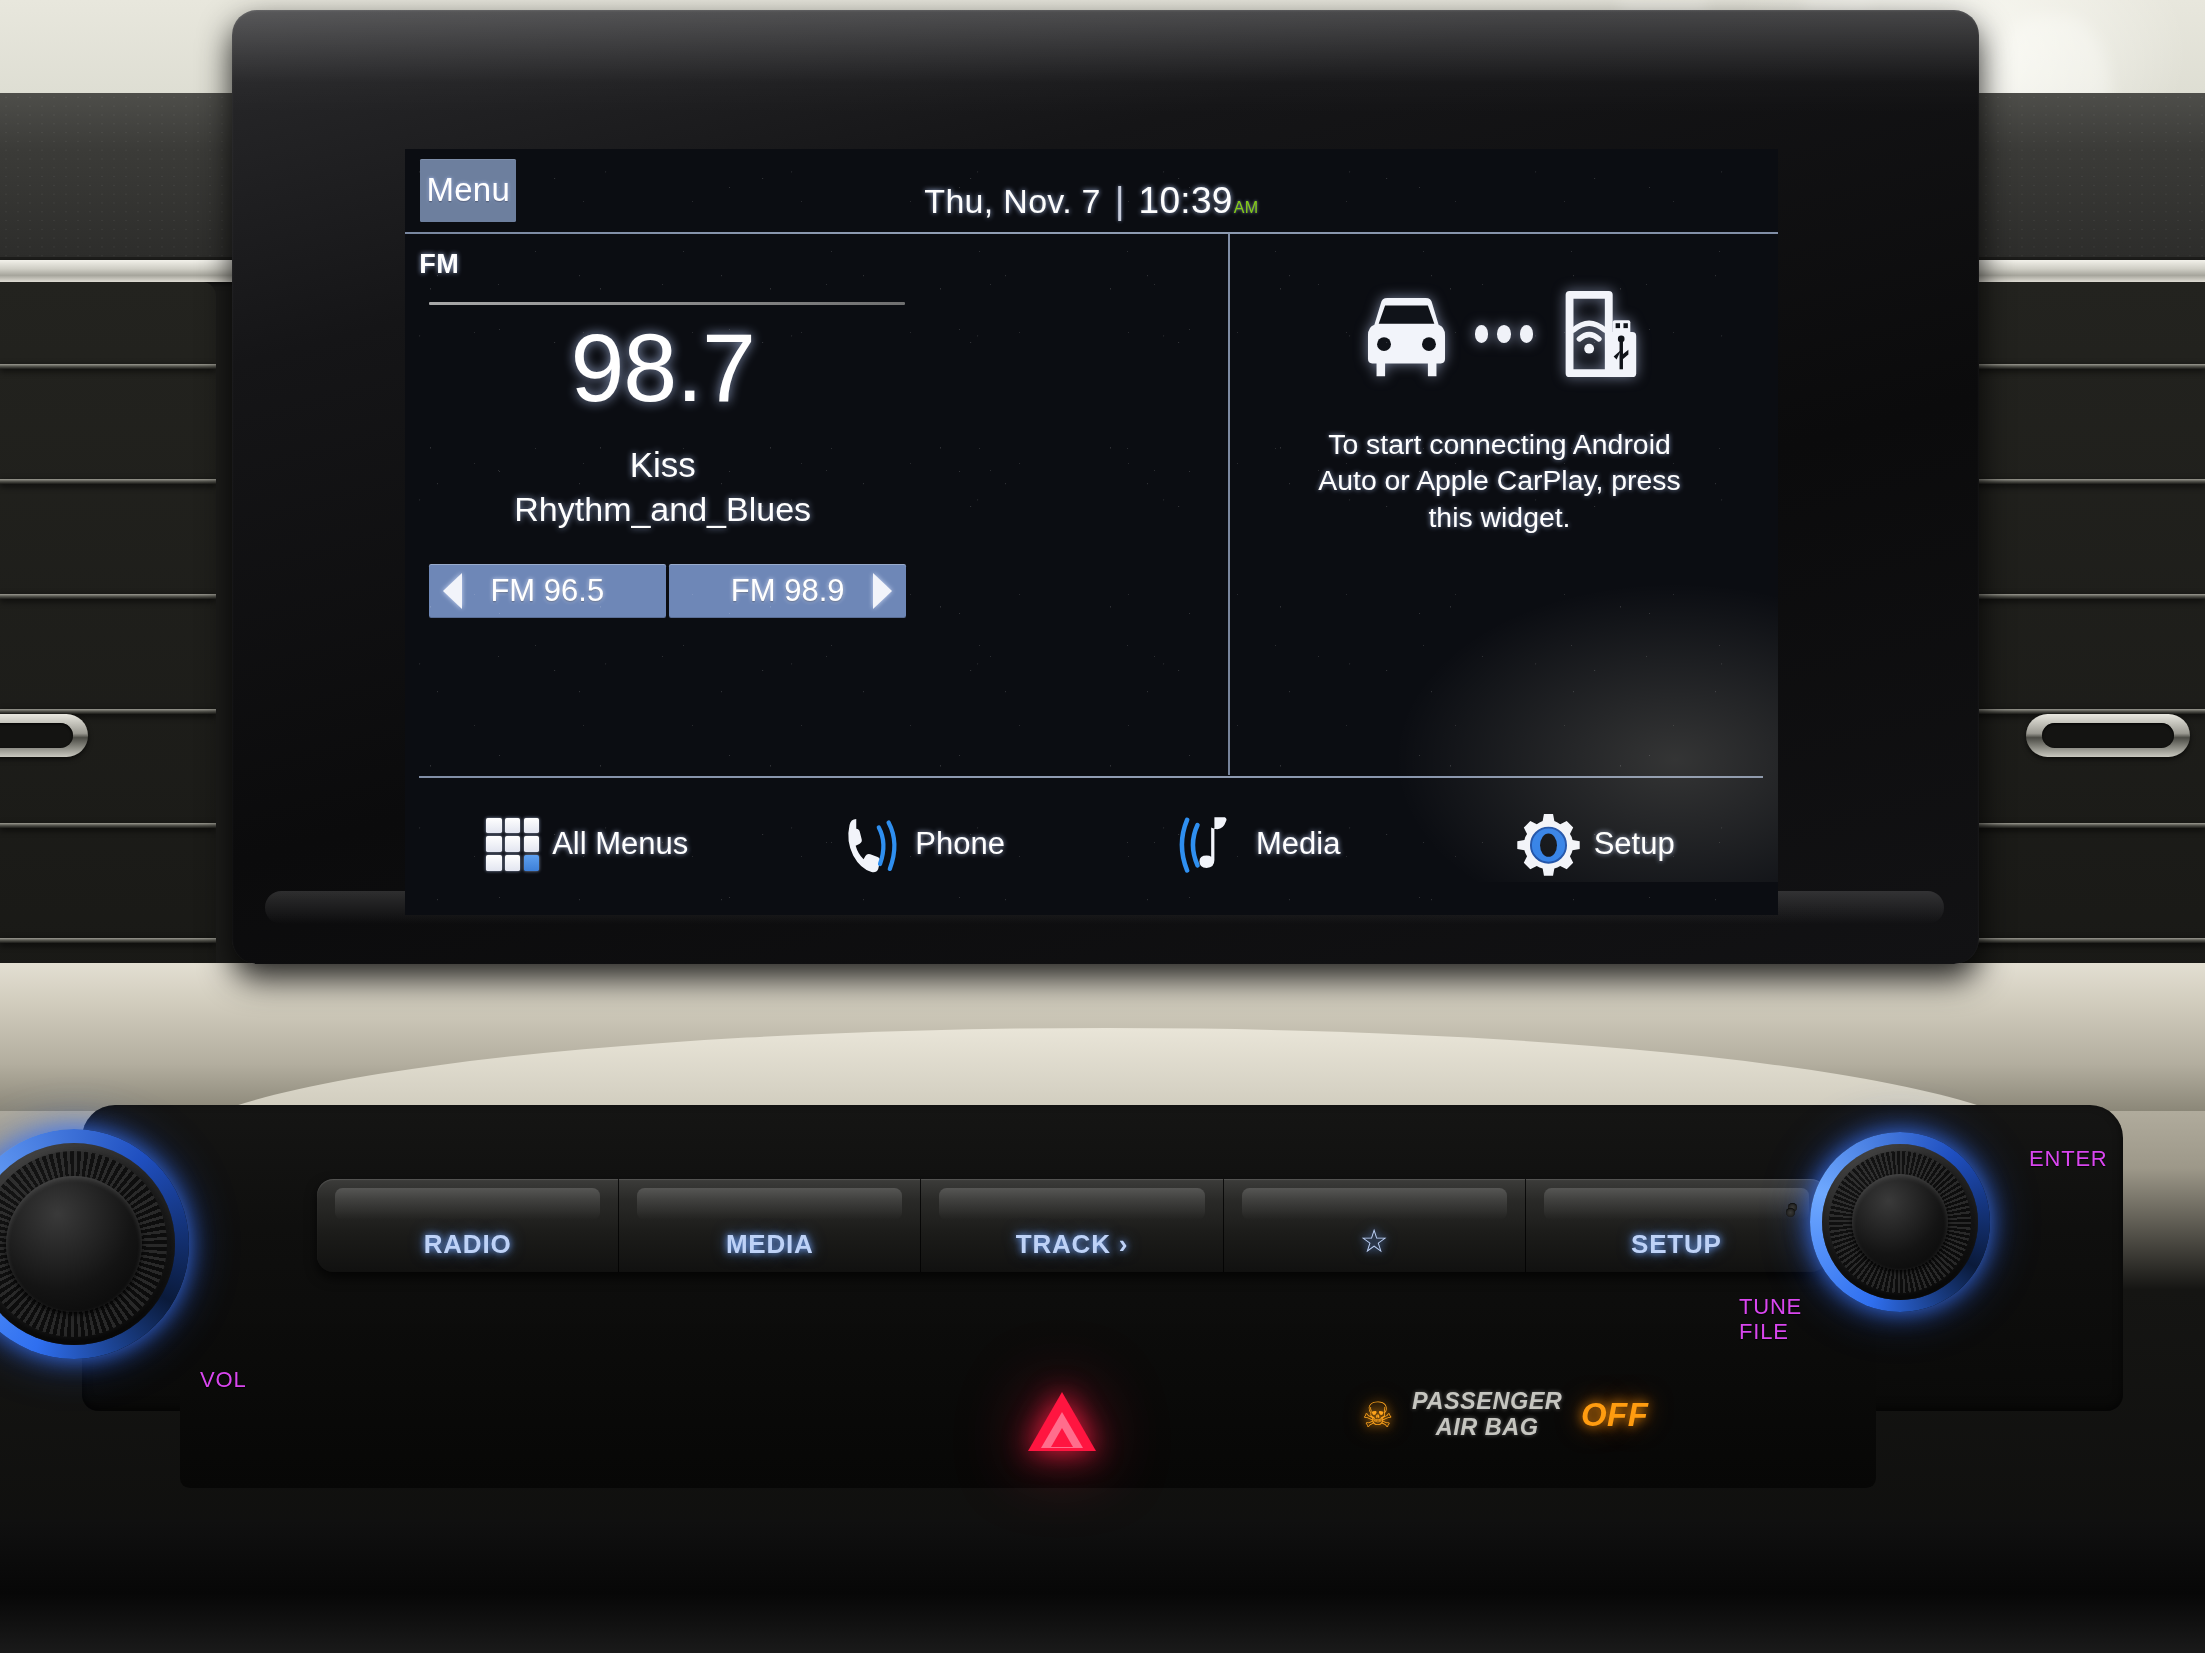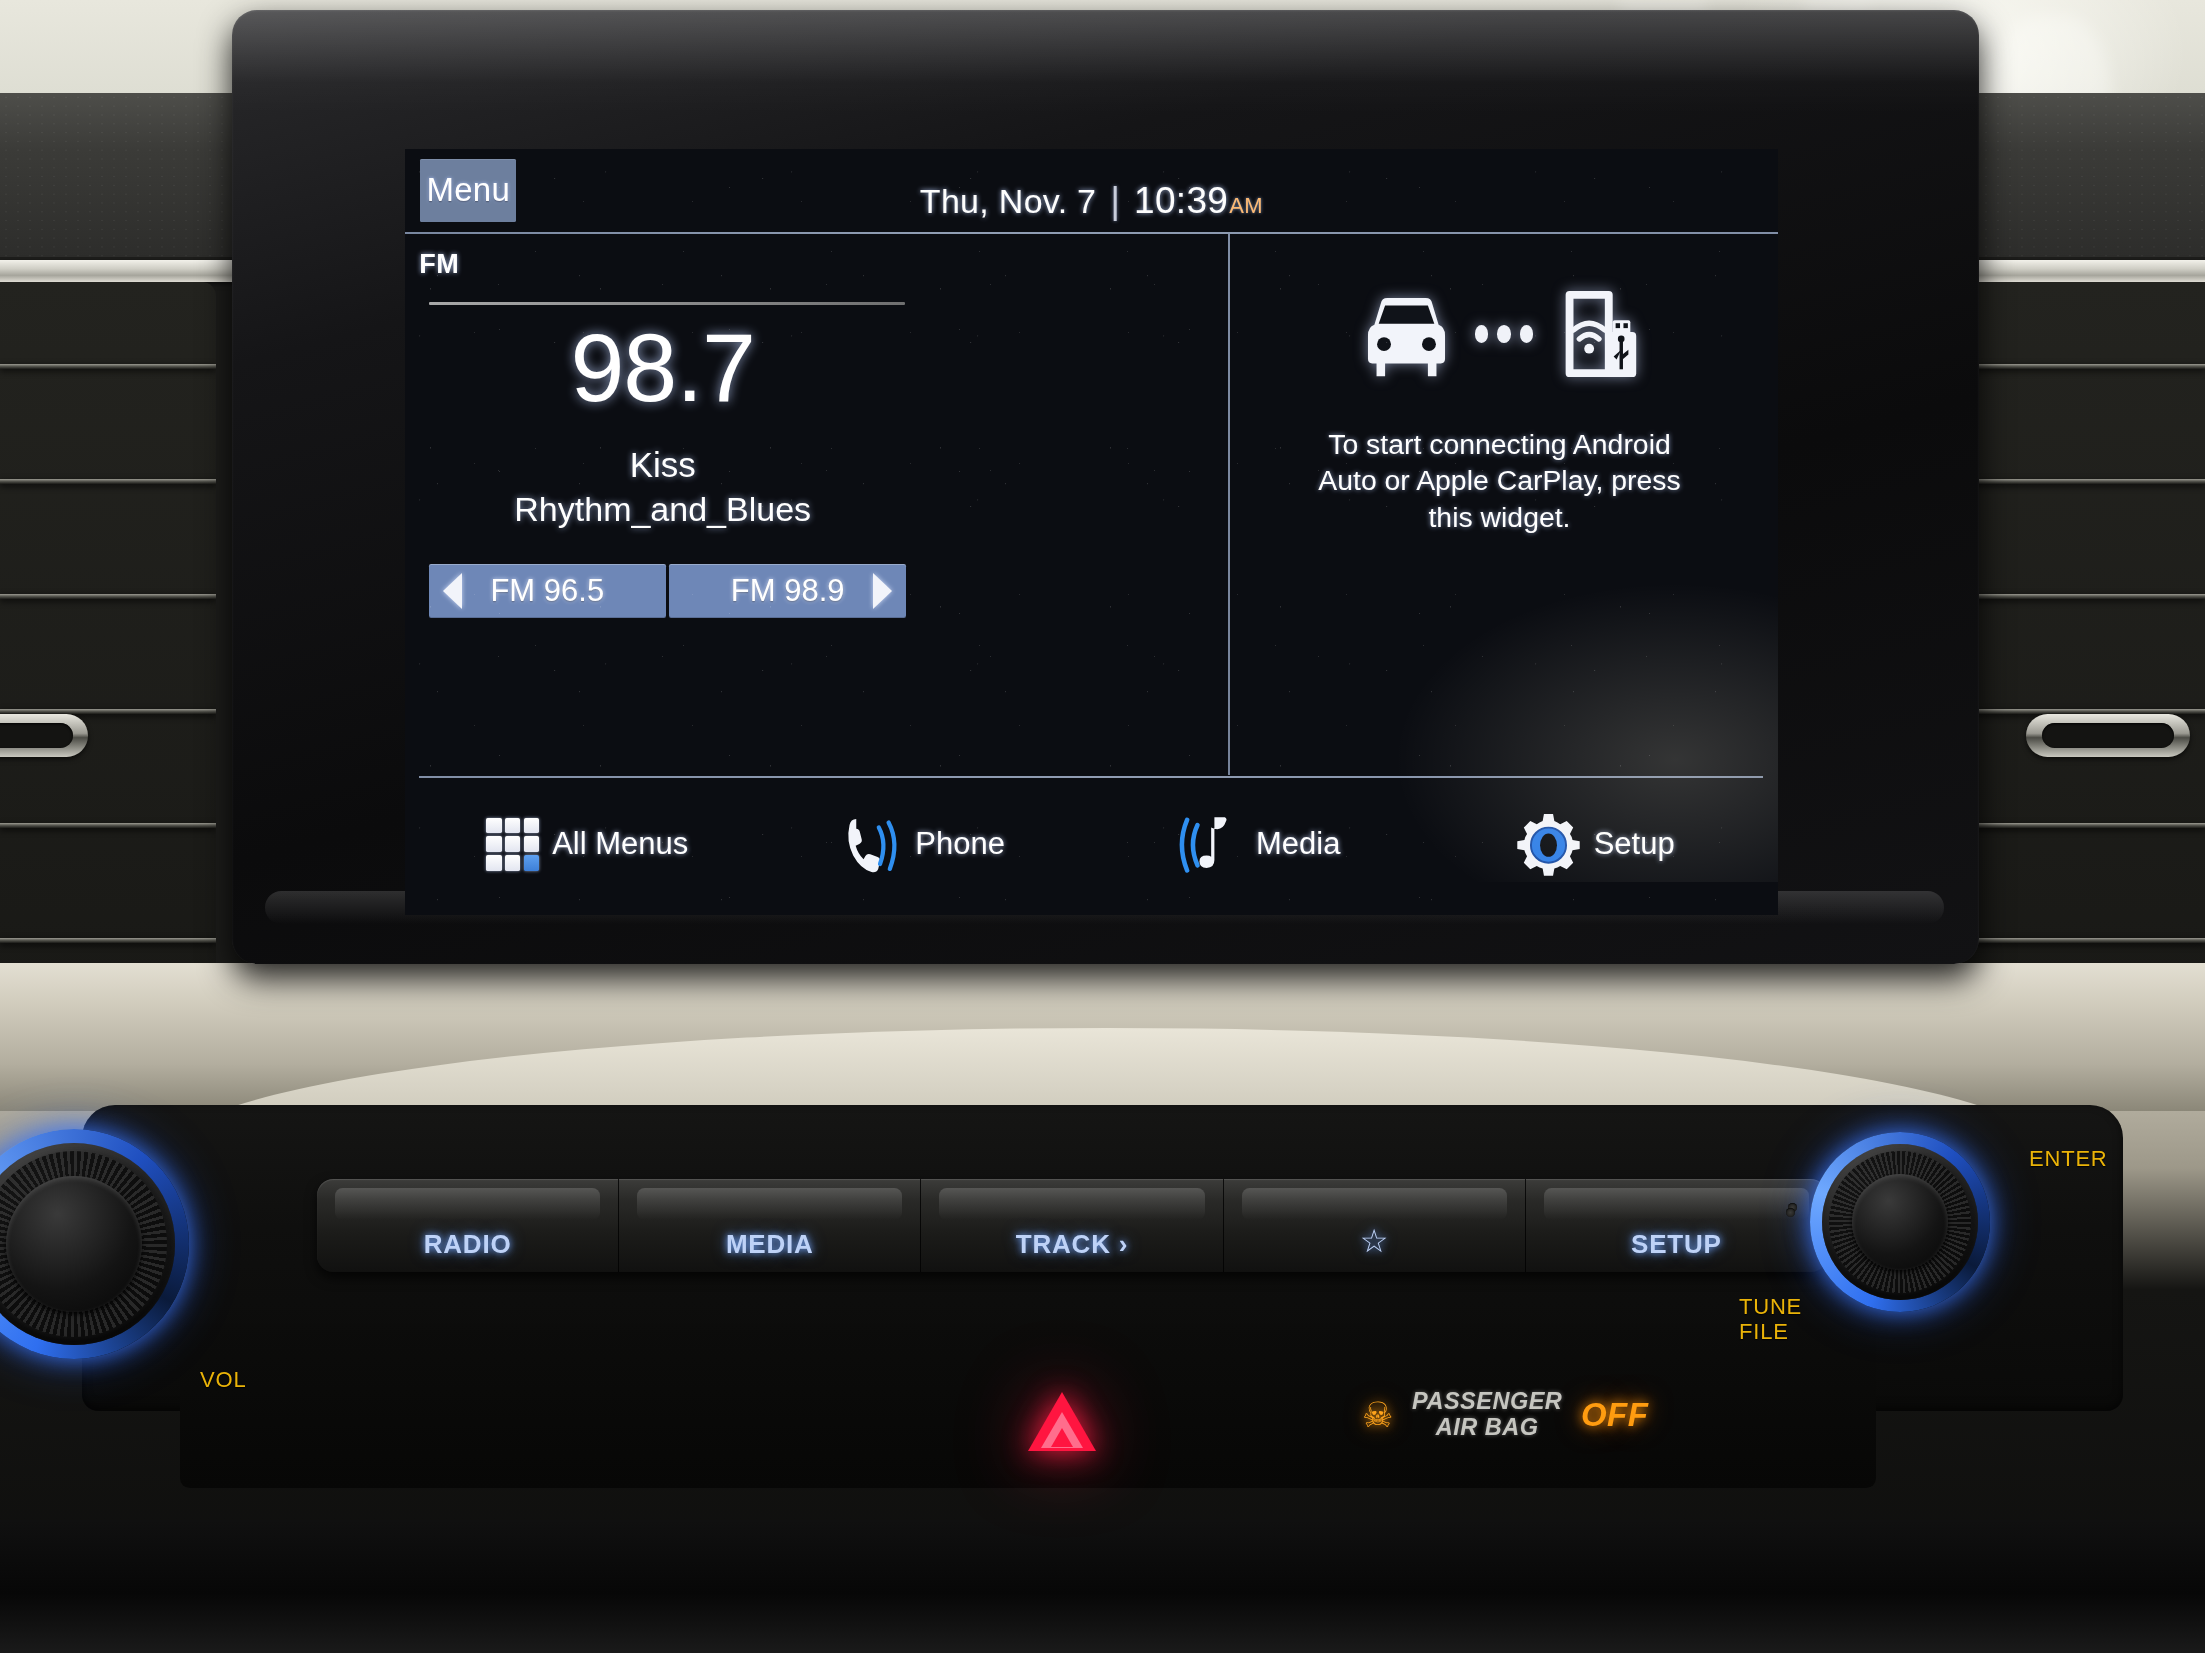--- a/index.html
+++ b/index.html
@@ -92,21 +92,21 @@
   .menu-btn span{color:#fff;font-size:33px;letter-spacing:0.3px;
     text-shadow:0 0 3.8px rgba(180,200,255,.9),0 1.1px 1.6px rgba(0,0,0,.6);}
   .dt{position:absolute;left:0;top:15.3px;width:100%;display:flex;align-items:baseline;
     justify-content:center;gap:0;}
   .dt .date{color:#fdfdfd;font-size:34px;font-weight:400;letter-spacing:0.3px;
     text-shadow:0 0 4.9px rgba(190,210,255,.85),0 1.1px 1.6px rgba(0,0,0,.55);margin-top:18px;}
   .dt .sep{color:#c8cddb;font-size:36px;font-weight:300;margin:0 14.2px;
     text-shadow:0 0 3.8px rgba(180,200,255,.6);}
   .dt .time{color:#fdfdfd;font-size:37px;font-weight:400;letter-spacing:0.3px;
     text-shadow:0 0 4.9px rgba(190,210,255,.85),0 1.1px 1.6px rgba(0,0,0,.55);}
-  .dt .mer{color:#fdba74;font-size:22px;margin-left:1px;letter-spacing:0.5px;
+  .dt .mer{color:#84cc16;font-size:16px;margin-left:1px;letter-spacing:0.5px;
     text-shadow:0 0 3.3px rgba(190,210,255,.7);}
   .hdr-rule{position:absolute;left:0;top:83px;width:100%;height:2.2px;
     background:linear-gradient(90deg,#7e8da7,#98a6bd 40%,#8795ae);opacity:.95;}
 
   
   .radio-pane{position:absolute;left:14.2px;top:88px;width:796px;height:539px;}
   .band{position:absolute;left:0;top:12px;width:100%;text-align:left;color:#fff;
     font-size:27px;font-weight:700;letter-spacing:0.5px;
     text-shadow:0 0 4.9px rgba(190,210,255,.8),0 1.1px 1.6px rgba(0,0,0,.5);}
   .band-rule{position:absolute;left:9.8px;top:65px;width:476px;height:2.7px;
@@ -186,21 +186,21 @@
     box-shadow:0 0 23px rgba(60,120,255,.85),0 0 49px rgba(40,90,220,.45);}
   .knob .body{position:absolute;border-radius:50%;
     background:radial-gradient(circle at 34% 26%,#4a4a4a,#1a1a1a 52%,#060606 100%);
     box-shadow:inset 0 3.3px 8.8px rgba(255,255,255,.12), inset 0 -4.4px 9.8px rgba(0,0,0,.9);}
   .knob .knurl{position:absolute;border-radius:50%;
     background:repeating-conic-gradient(#2c2c2c 0deg 2deg,#0b0b0b 2deg 4.5deg);
     opacity:.85;}
   .knob .cap{position:absolute;border-radius:50%;
     background:radial-gradient(circle at 38% 28%,#3a3a3a,#141414 58%,#050505 100%);
     box-shadow:inset 0 2.2px 5.5px rgba(255,255,255,.16), 0 2.2px 5.5px rgba(0,0,0,.8);}
-  .knob-label{position:absolute;color:#eab308;font-size:22px;letter-spacing:0.8px;
+  .knob-label{position:absolute;color:#d946ef;font-size:22px;letter-spacing:0.8px;
     text-shadow:0 0.5px 1.1px rgba(0,0,0,.85);}
 
   
   .hazard{position:absolute;left:1028px;top:1392px;width:0;height:0;
     border-left:34px solid transparent;border-right:34px solid transparent;
     border-bottom:59px solid #ff1540;
     filter:drop-shadow(0 0 14.2px rgba(255,30,70,.95)) drop-shadow(0 0 33px rgba(255,20,60,.5));}
   .hazard-in{position:absolute;left:-21px;top:19.7px;width:0;height:0;
     border-left:21px solid transparent;border-right:21px solid transparent;
     border-bottom:36px solid #ff6d8c;}

